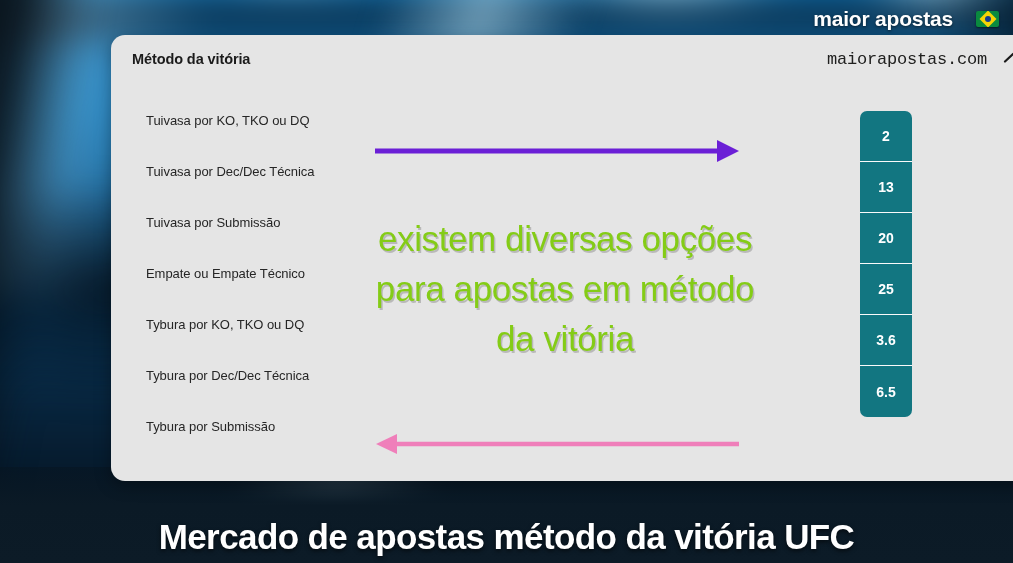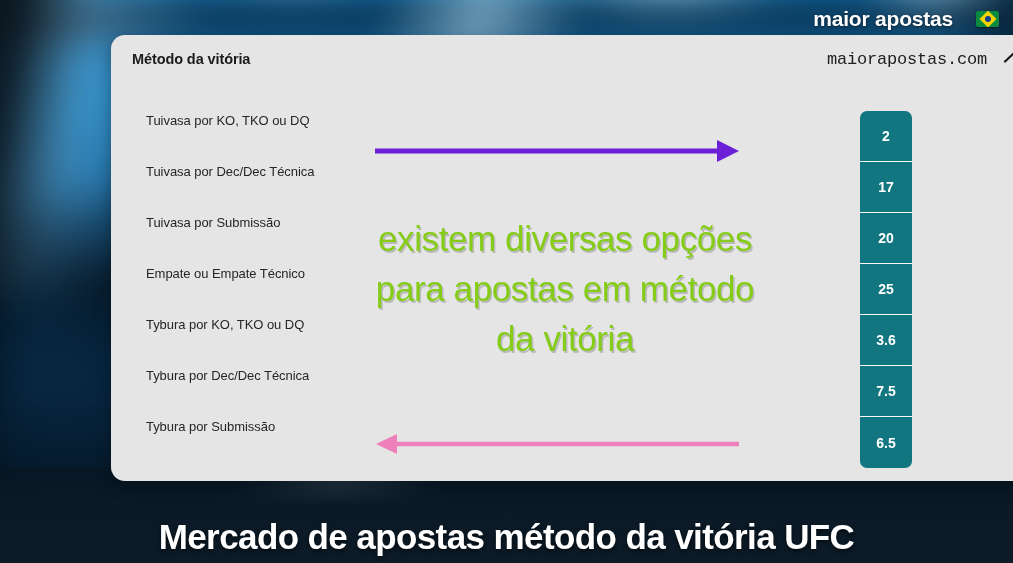--- a/index.html
+++ b/index.html
@@ -219,25 +219,24 @@
       <div class="row">
         <span class="row-label">Tybura por Dec/Dec Técnica</span>
       </div>
       <div class="row">
         <span class="row-label">Tybura por Submissão</span>
       </div>
     </div>
 
     <div id="odds">
       <div class="odd">2</div>
-      <div class="odd">17</div>
+      <div class="odd">13</div>
       <div class="odd">20</div>
       <div class="odd">25</div>
       <div class="odd">3.6</div>
-      <div class="odd">7.5</div>
       <div class="odd">6.5</div>
     </div>
   </div>
 
   <svg class="arrow-svg" id="arrow-right-wrap" width="370" height="30" viewBox="0 0 370 30">
     <line x1="3" y1="15" x2="348" y2="15" stroke="#6b1fd6" stroke-width="5"></line>
     <polygon points="345,4 367,15 345,26" fill="#6b1fd6"></polygon>
   </svg>
 
   <svg class="arrow-svg" id="arrow-left-wrap" width="370" height="30" viewBox="0 0 370 30">

